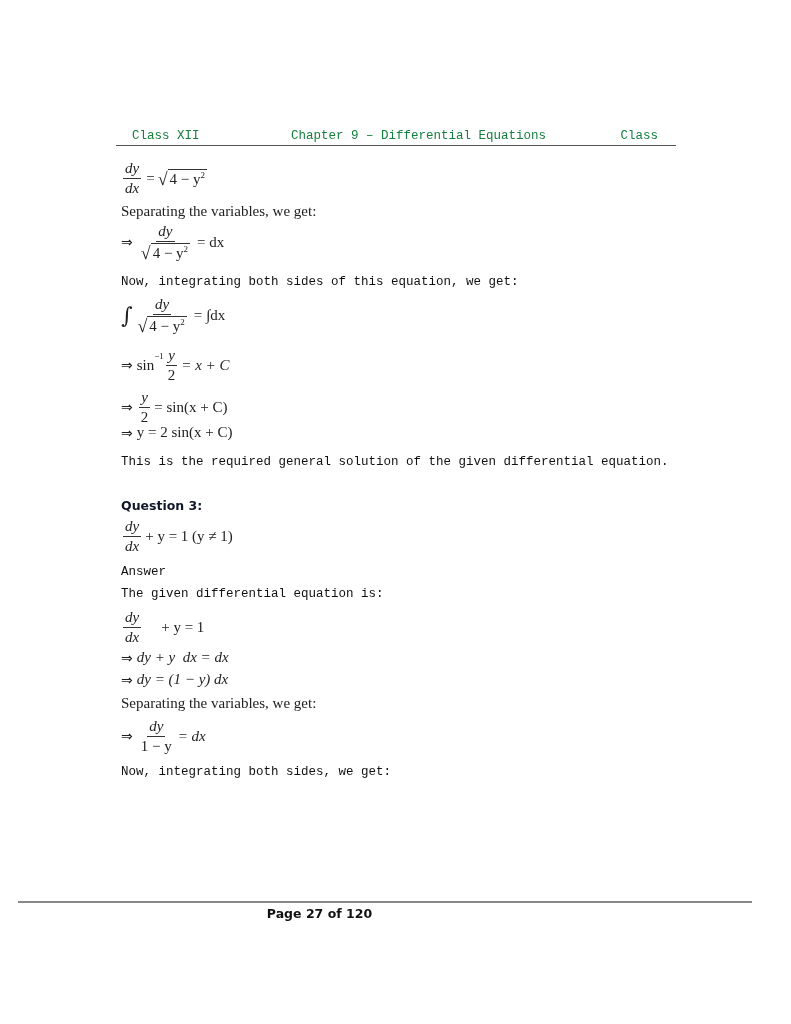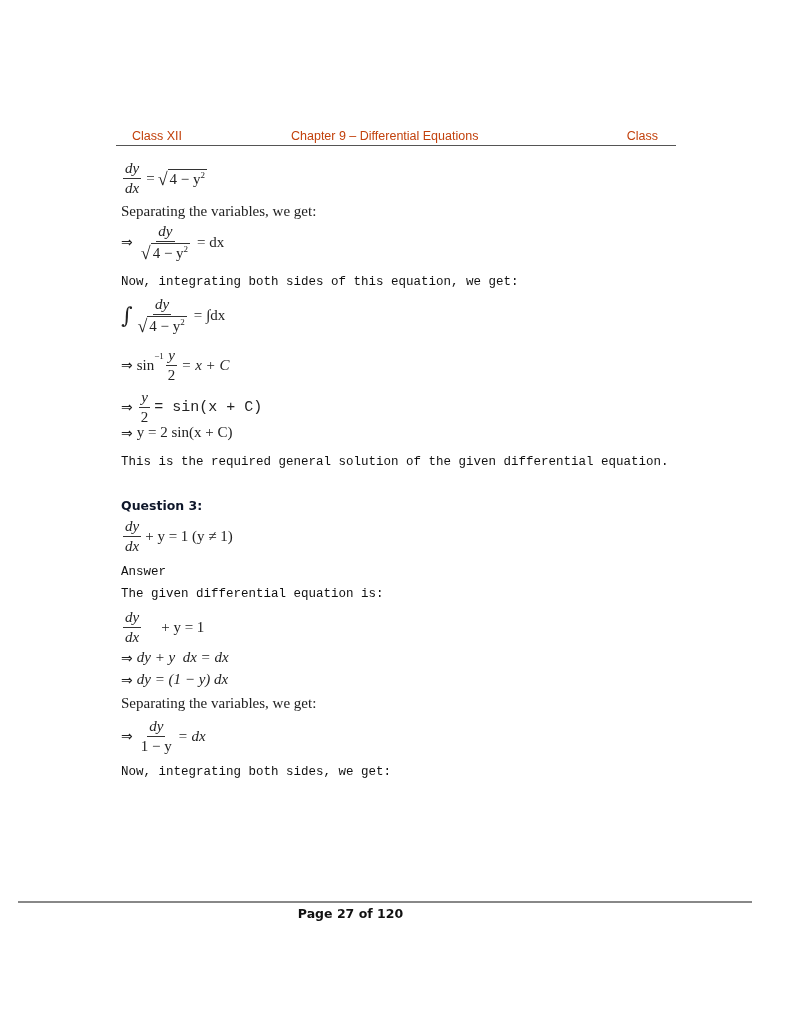--- a/index.html
+++ b/index.html
@@ -1,20 +1,20 @@
 <!DOCTYPE html>
 <html><head>
 <meta charset="utf-8">
 <style>
   html, body { margin: 0; padding: 0; background: #ffffff; }
   body { width: 791px; height: 1024px; position: relative; overflow: hidden; color: #111; }
   .page { position: absolute; left: 0; top: 0; width: 791px; height: 1024px; background: #fff; }
 
   .header { position: absolute; left: 116px; top: 129px; width: 560px; height: 18px;
-            font-family: Liberation Sans, sans-serif; font-size: 12.5px; color: #c2410c; }
+            font-family: Liberation Mono, monospace; font-size: 12.5px; color: #15803d; }
   .header .left { position: absolute; left: 16px; top: 0; }
   .header .center { position: absolute; left: 175px; top: 0; }
   .header .right { position: absolute; right: 18px; top: 0; }
   .header-rule { position: absolute; left: 116px; top: 145px; width: 560px; height: 0; border-top: 1.5px solid #555; }
 
   .sans { font-family: Liberation Mono, monospace; font-size: 12.5px; color: #111; position: absolute; left: 121px; white-space: nowrap; }
   .serif { font-family: "Liberation Serif", serif; font-size: 15px; color: #222; position: absolute; left: 121px; white-space: nowrap; }
   .q-label { font-family: "DejaVu Sans", sans-serif; font-weight: bold; font-size: 12.5px; color: #0f172a; position: absolute; left: 121px; }
 
   .math { position: absolute; left: 121px; font-family: "Liberation Serif", serif; font-size: 15px; color: #222; white-space: nowrap; display: flex; align-items: center; }
@@ -24,21 +24,21 @@
   .frac .den { padding: 1px 2px 0 2px; }
   .sqrt { display: inline-flex; align-items: flex-end; }
   .sqrt .rad { font-size: 18px; line-height: 1; }
   .sqrt .under { border-top: 1px solid #333; padding: 0 2px; line-height: 1.2; }
   sup { font-size: 9px; vertical-align: super; }
   .arrow { margin-right: 4px; font-family: "DejaVu Sans", sans-serif; font-size: 14px; }
   .int { font-size: 22px; font-family: "DejaVu Serif", serif; margin-right: 1px; }
 
   .footer-rule { position: absolute; left: 18px; top: 901px; width: 734px; height: 0; border-top: 2px solid #888; }
   .footer { position: absolute; left: 0; top: 906px; width: 639px; text-align: center;
-            font-family: "DejaVu Sans", sans-serif; font-weight: bold; font-size: 12.5px; color: #111; padding-left: 31px; }
+            font-family: "DejaVu Sans", sans-serif; font-weight: bold; font-size: 12.5px; color: #111; }
 </style>
 </head>
 <body>
 
 <div class="page">
 
   <div class="header">
     <span class="left">Class XII</span>
     <span class="center">Chapter 9 – Differential Equations</span>
     <span class="right">Class</span>
@@ -95,21 +95,21 @@
     </span>
     <i style="margin-left:2px;">= x + C</i>
   </div>
 
   <div class="math" style="top:389px;">
     <span class="arrow">⇒</span>
     <span class="frac">
       <i class="num">y</i>
       <span class="den">2</span>
     </span>
-    <span style="margin-left:2px;font-family:Liberation Mono, monospace;">= sin(x + C)</span>
+    <span style="margin-left:2px;">= sin(x + C)</span>
   </div>
 
   <div class="math" style="top:424px;">
     <span class="arrow">⇒</span>
     <span>y = 2 sin(x + C)</span>
   </div>
 
   <div class="sans" style="top:455px;">This is the required general solution of the given differential equation.</div>
 
   <div class="q-label" style="top:498px;">Question 3:</div>

